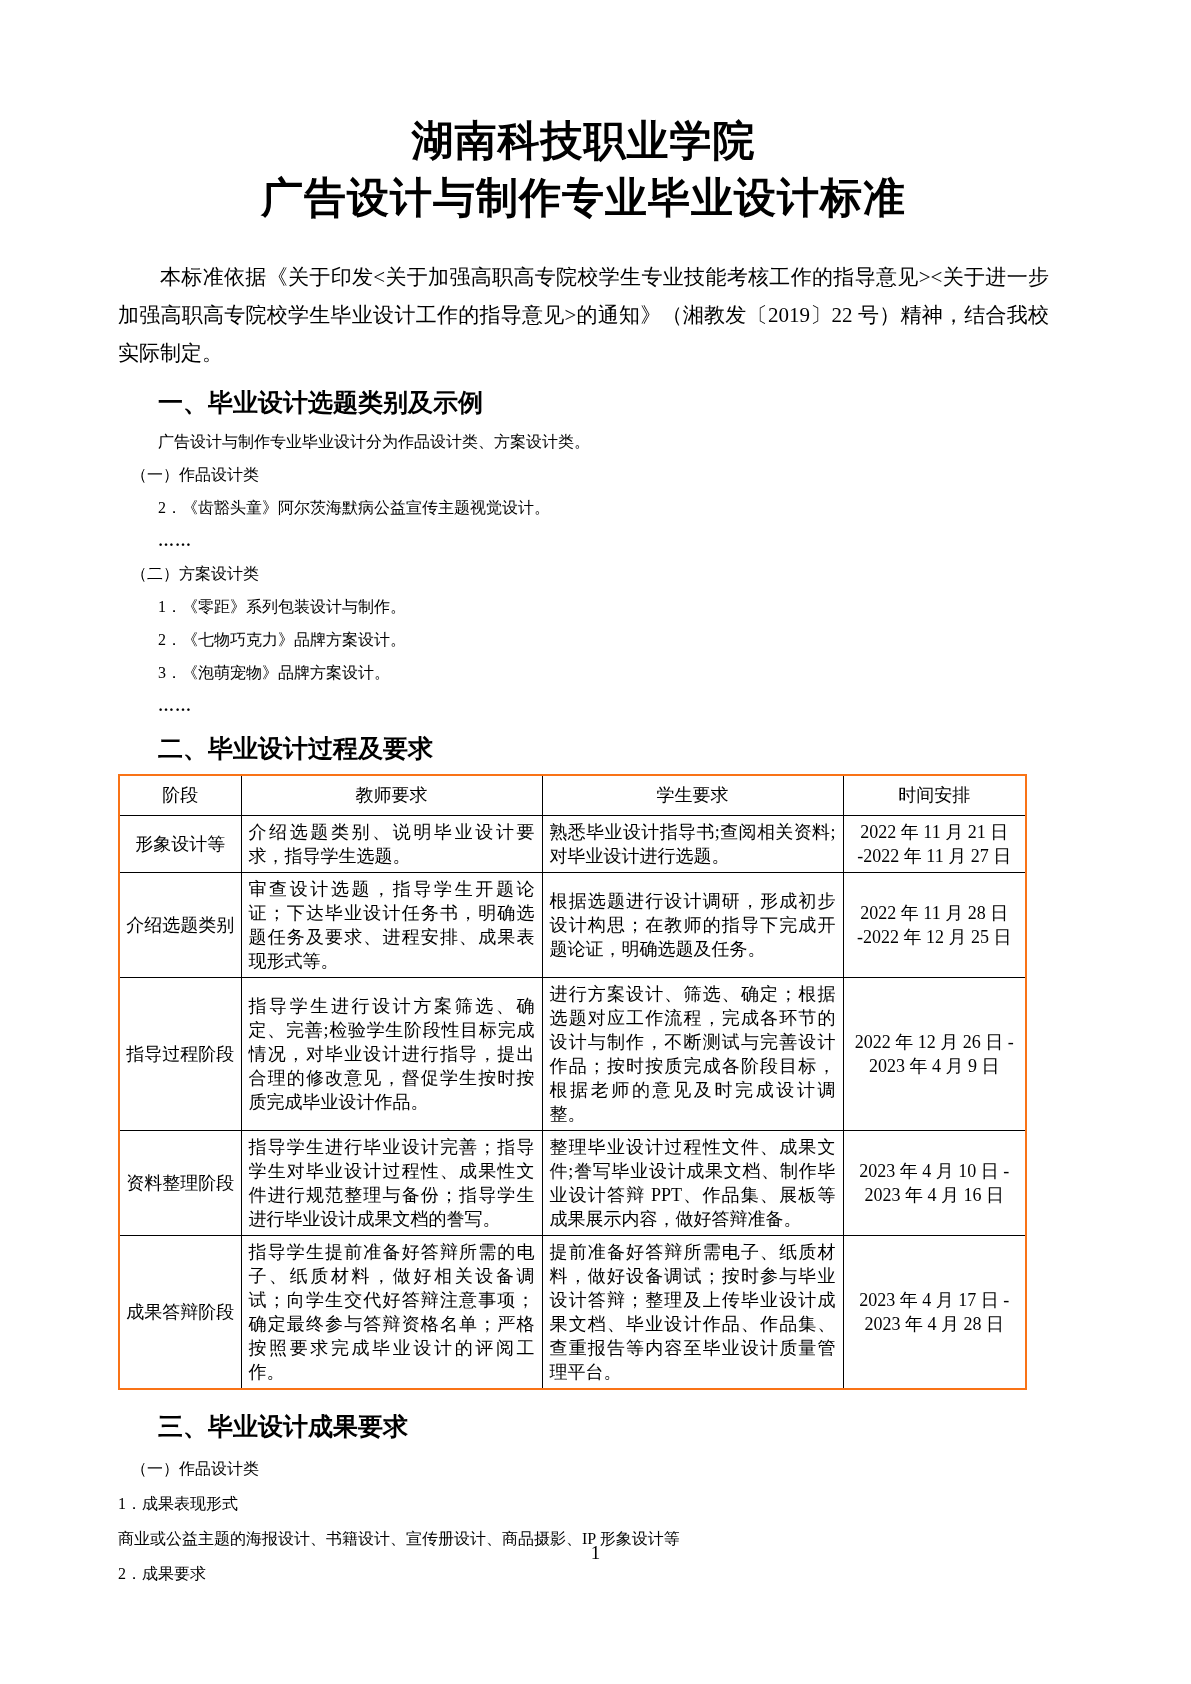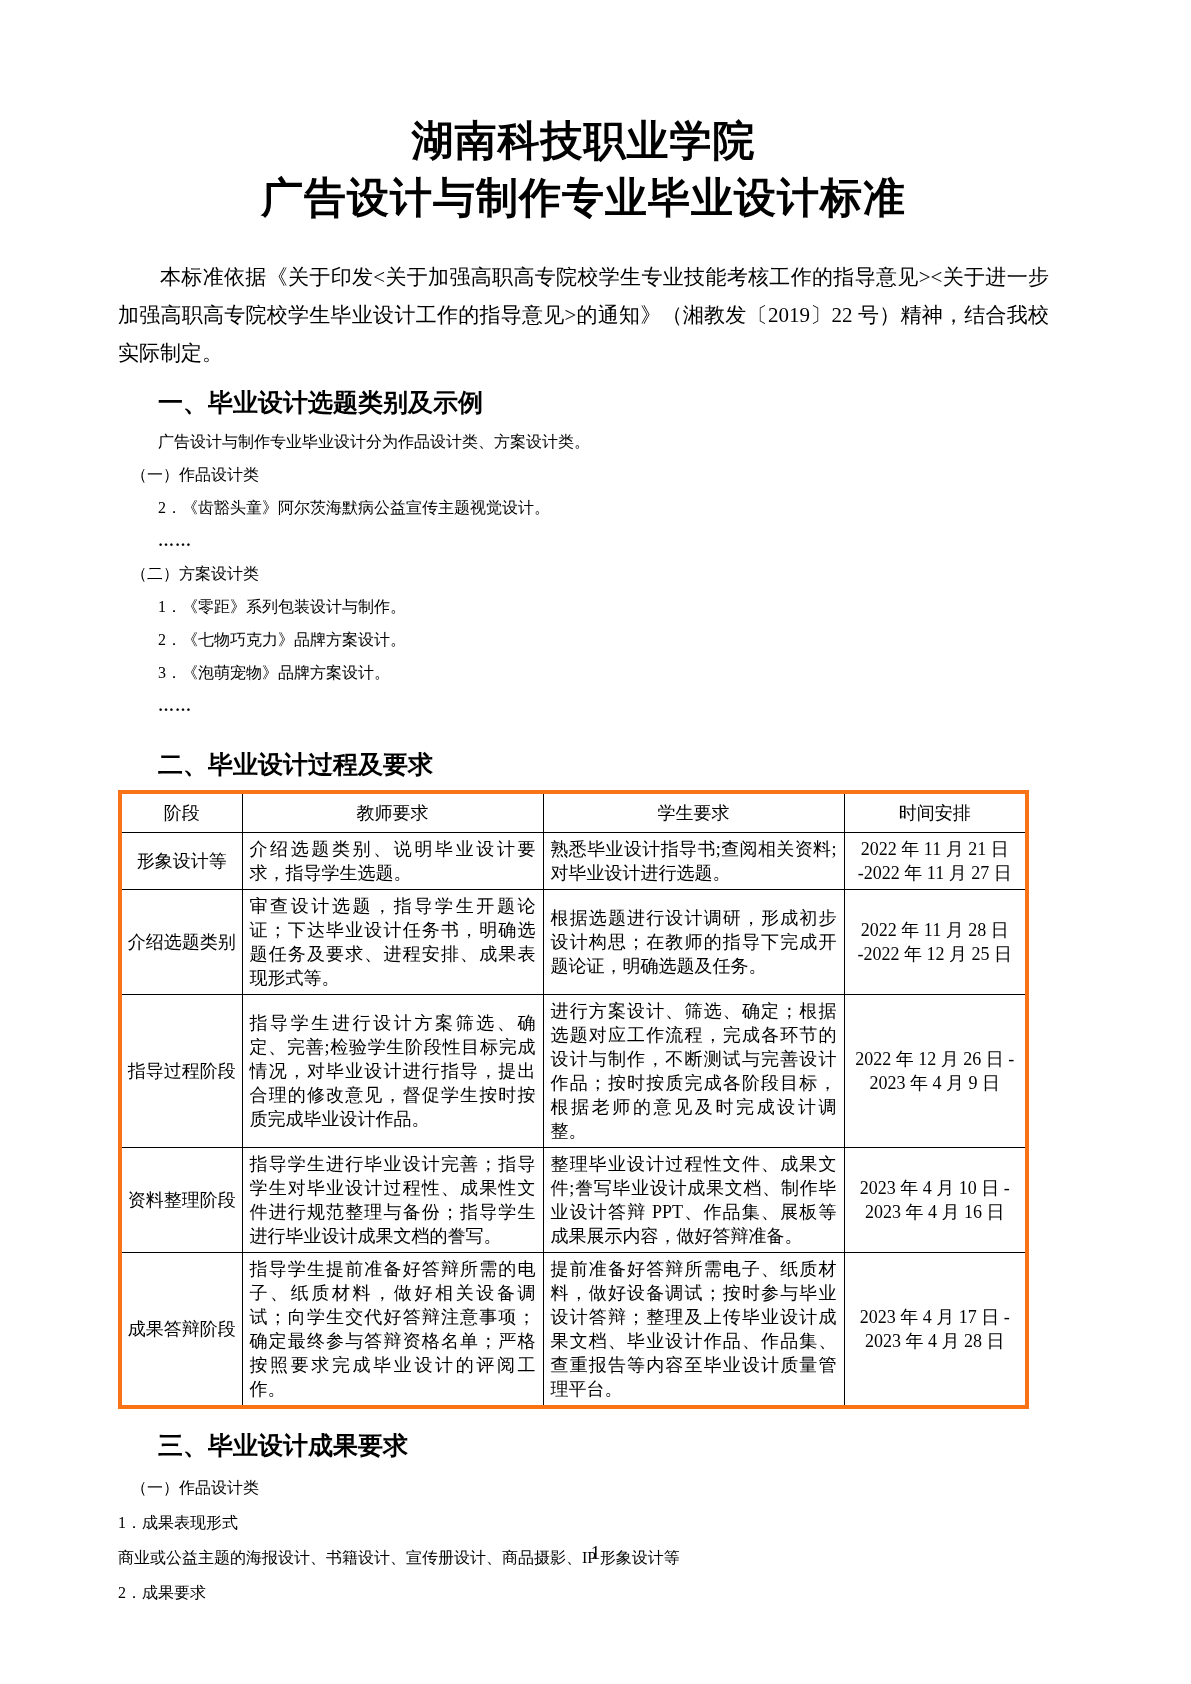--- a/index.html
+++ b/index.html
@@ -33,38 +33,38 @@
     font-family: Liberation Serif, serif;
   }
   .sec-heading {
     font-family: "Liberation Sans", "DejaVu Sans", sans-serif;
     font-weight: bold;
     font-size: 25px;
     line-height: 33px;
     margin: 14px 0 6px 0;
     padding-left: 40px;
   }
-  .sec-heading.tight { margin-top: 26px; margin-bottom: 2px; }
+  .sec-heading.tight { margin-top: 10px; margin-bottom: 2px; }
   p.line {
     margin: 0;
     font-size: 16px;
     line-height: 33px;
   }
   .indent-2em { padding-left: 40px; }
   .indent-sub { padding-left: 13px; }
   .indent-none { padding-left: 0; }
   .ellipsis-line { font-weight: bold; letter-spacing: 1px; }
   .lead-line { font-size: 21px; }
 
   table.process-table {
     margin-top: 9px;
     border-collapse: collapse;
     table-layout: fixed;
     width: 907px;
-    border: 4px solid #f97316;
+    border: 2px solid #f97316;
     font-size: 18px;
     line-height: 24px;
   }
   table.process-table th, table.process-table td {
     border: 1px solid #000;
     font-weight: normal;
     vertical-align: middle;
     box-sizing: border-box;
   }
   table.process-table th {

